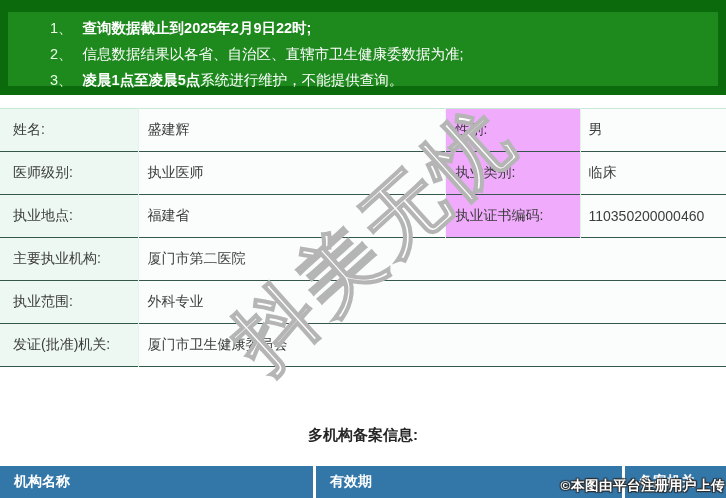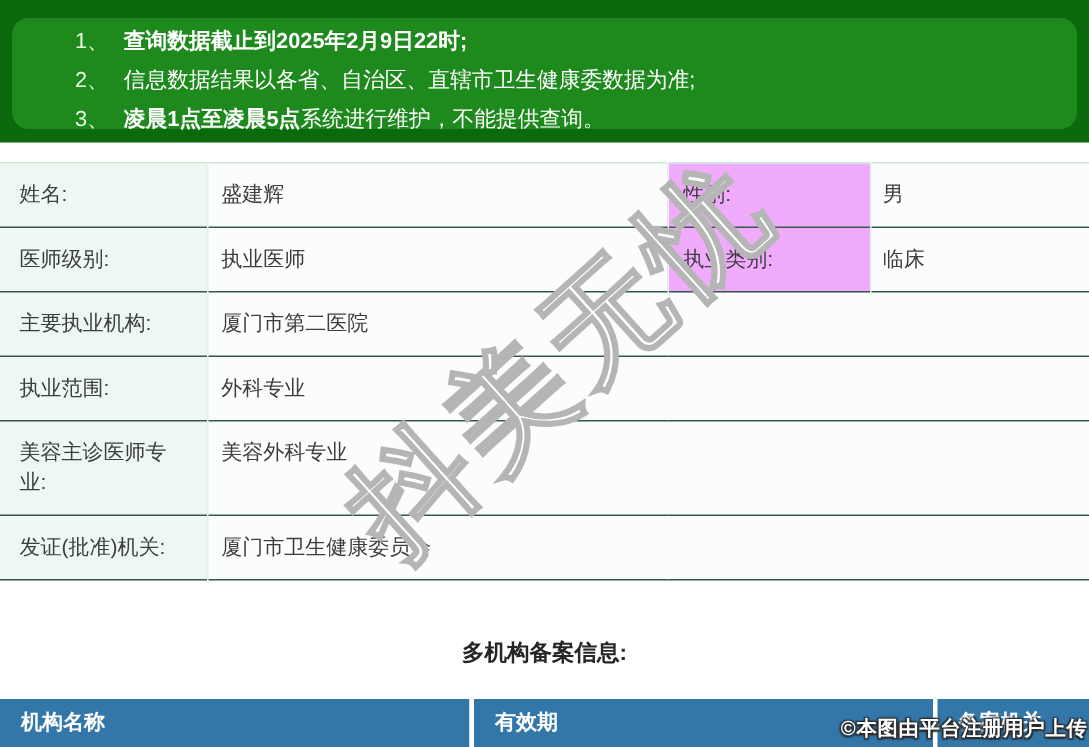--- a/index.html
+++ b/index.html
@@ -7,21 +7,21 @@
     width:726px;height:498px;overflow:hidden;background:#ffffff;
     font-family:"Liberation Sans","DejaVu Sans",sans-serif;
     -webkit-font-smoothing:antialiased;
   }
   #page{position:relative;width:726px;height:498px;background:#fff;}
 
   
   .banner{position:absolute;top:0;left:0;width:726px;height:95px;background:#0b6a0b;}
   .banner-inner{
     position:absolute;top:12px;left:8px;right:8px;bottom:9px;
-    background:#1e8a1e;border-radius:11px;
+    background:#1e8a1e;border-radius:0;
     color:#ffffff;font-size:14.5px;line-height:26px;padding:3px 0 12px 42px;
     box-sizing:border-box;
   }
   .notice-line{white-space:nowrap;}
   .notice-num{display:inline-block;margin-right:10px;color:#eaffe6;}
   .notice-bold{font-weight:bold;}
   .notice-reg{font-weight:normal;}
 
   
   .result-table{
@@ -108,31 +108,33 @@
         <td class="val1">盛建辉</td>
         <td class="lab2">性别:</td>
         <td class="val2">男</td>
       </tr>
       <tr class="r2">
         <td class="lab1">医师级别:</td>
         <td class="val1">执业医师</td>
         <td class="lab2">执业类别:</td>
         <td class="val2">临床</td>
       </tr>
+      <tr class="r3">
+        <td class="lab1">执业地点:</td>
+        <td class="val1">福建省</td>
+        <td class="lab2">执业证书编码:</td>
+        <td class="val2">110350200000460</td>
+      </tr>
       <tr class="r4">
         <td class="lab1">主要执业机构:</td>
         <td class="val1" colspan="3">厦门市第二医院</td>
       </tr>
       <tr class="r5">
         <td class="lab1">执业范围:</td>
         <td class="val1" colspan="3">外科专业</td>
-      </tr>
-      <tr class="r6">
-        <td class="lab1">美容主诊医师专业:</td>
-        <td class="val1" colspan="3">美容外科专业</td>
       </tr>
       <tr class="r7">
         <td class="lab1">发证(批准)机关:</td>
         <td class="val1" colspan="3">厦门市卫生健康委员会</td>
       </tr>
     </tbody>
   </table>
 
   <div class="section-caption">多机构备案信息:</div>
 

